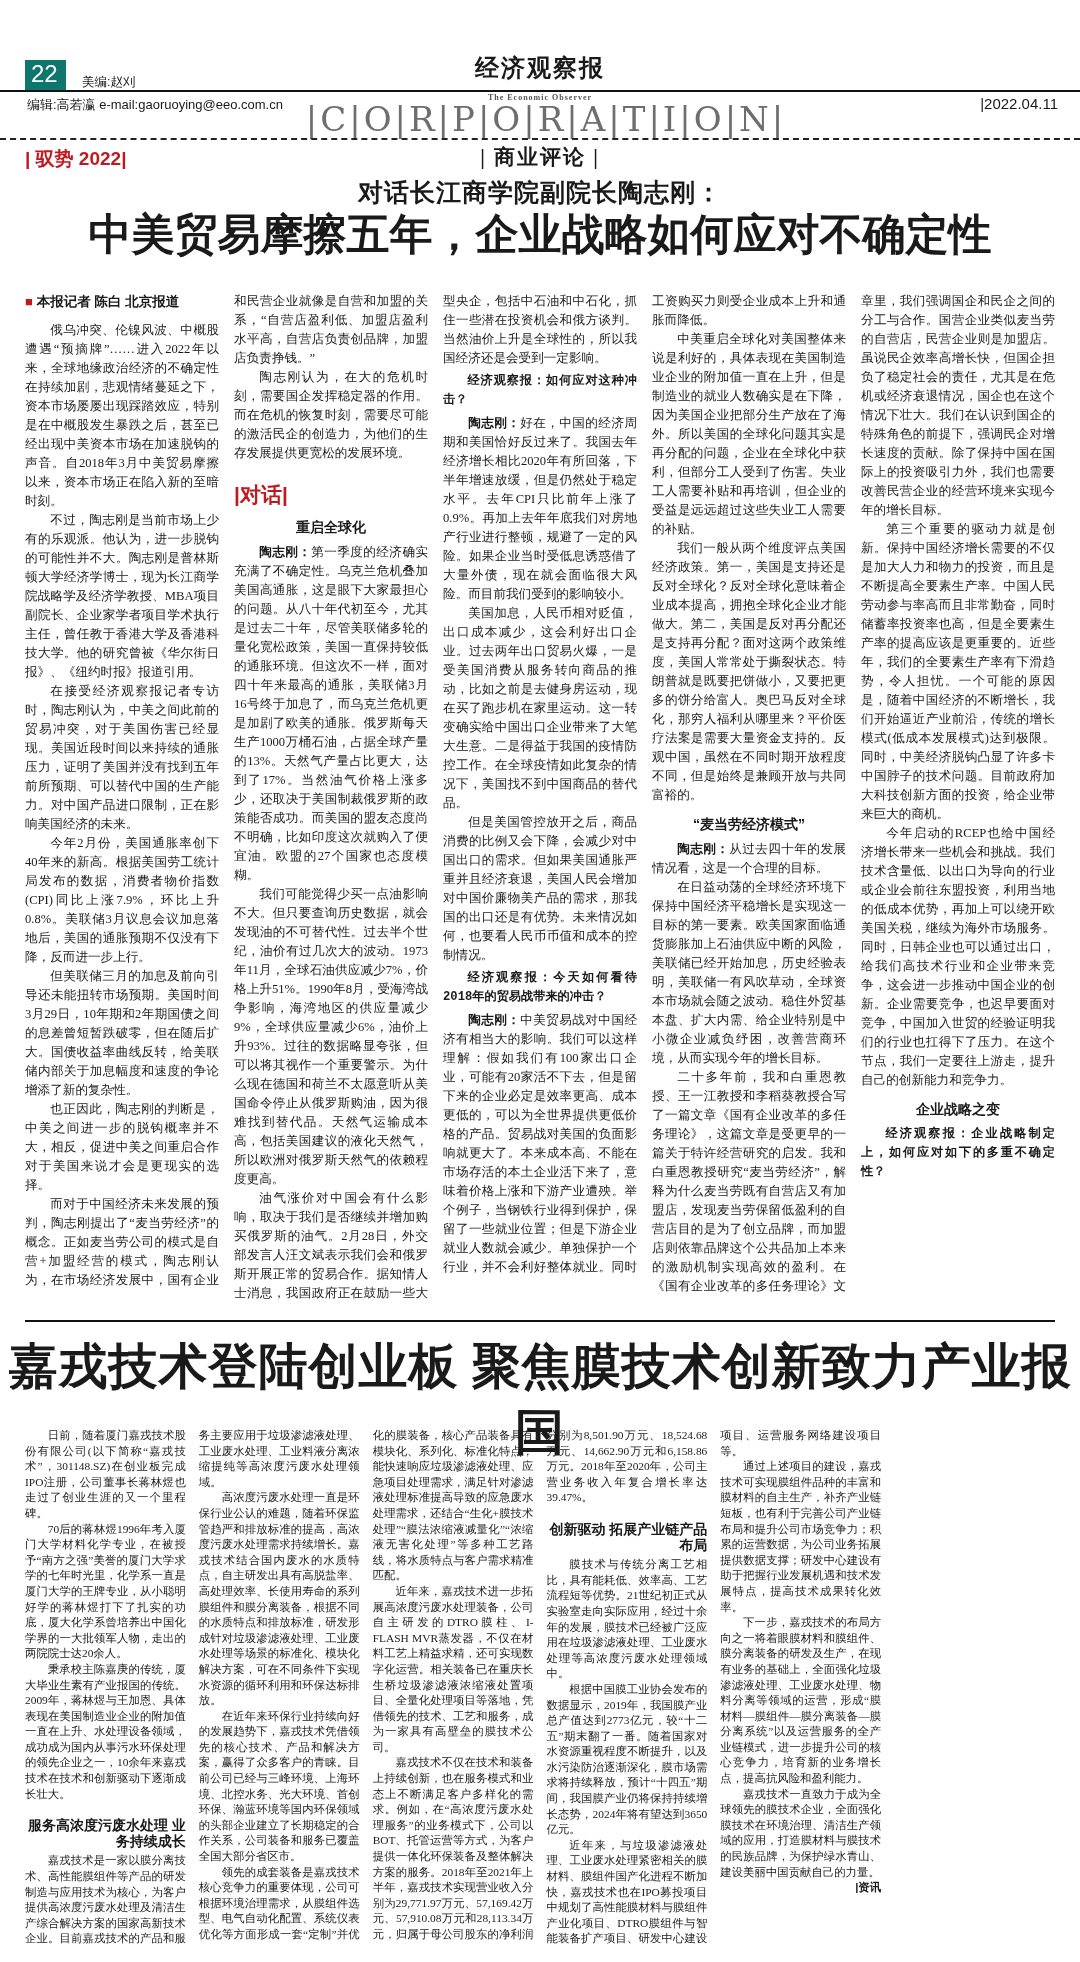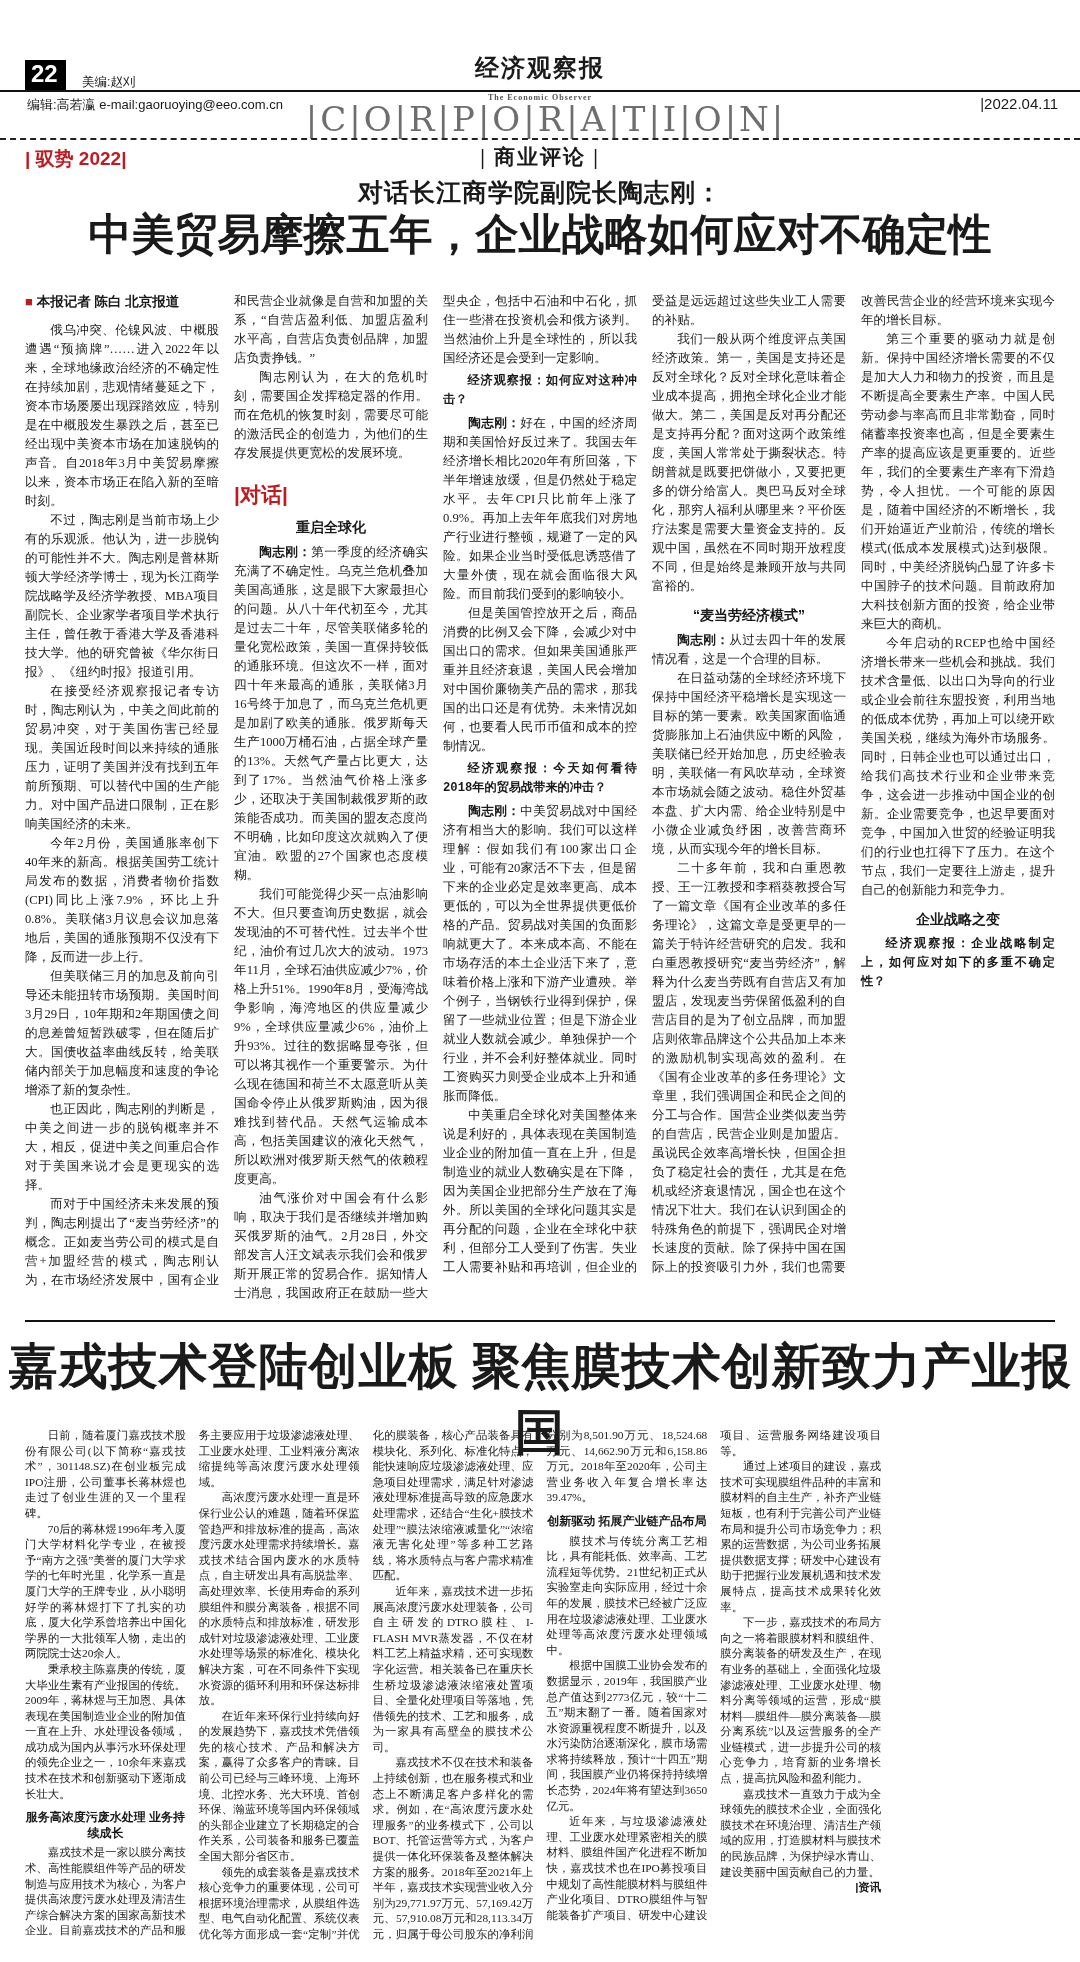--- a/index.html
+++ b/index.html
@@ -4,21 +4,21 @@
 <style>
   html,body{margin:0;padding:0;background:#fff;}
   body{font-family:"Liberation Serif","DejaVu Serif",serif;color:#1a1a1a;}
   #page{position:relative;width:1080px;height:1962px;background:#fff;overflow:hidden;margin:0 auto;}
   .sans{font-family:"Liberation Sans","DejaVu Sans",sans-serif;}
   
   #masthead-cn{position:absolute;top:52px;left:0;width:100%;text-align:center;font-size:24px;font-weight:bold;letter-spacing:2px;}
   #mast-rule{position:absolute;top:90px;left:0;width:100%;border-top:2px solid #111;}
   #masthead-en{position:absolute;top:93px;left:0;width:100%;text-align:center;font-size:8px;color:#555;letter-spacing:1px;font-weight:bold;}
   #corporation{position:absolute;top:99px;left:0;width:100%;text-align:center;font-size:34px;color:#6e6e6e;letter-spacing:3px;font-family:"DejaVu Serif","Liberation Serif",serif;padding-left:6px;}
-  #page-box{position:absolute;top:60px;left:25px;background:#000000;color:#fff;font-size:24px;font-weight:bold;padding:0 8px 2px 6px;line-height:28px;text-align:right;}
+  #page-box{position:absolute;top:60px;left:25px;background:#0f766e;color:#fff;font-size:24px;font-weight:normal;padding:0 8px 2px 6px;line-height:28px;text-align:right;}
   #art-editor{position:absolute;top:74px;left:82px;font-size:12.5px;}
   #editor-line{position:absolute;top:96px;left:27px;font-size:13px;}
   #date{position:absolute;top:95px;right:22px;font-size:15px;}
   #dash-rule{position:absolute;top:138px;left:0;width:100%;border-top:2px dashed #222;}
   #biz-review{position:absolute;top:143px;left:0;width:100%;text-align:center;font-size:21px;font-weight:bold;letter-spacing:2px;}
   
   #a1-label{position:absolute;top:146px;left:25px;font-size:19px;font-weight:bold;color:#c01920;}
   #a1-kicker{position:absolute;top:176px;left:0;width:100%;text-align:center;font-size:25px;font-weight:bold;letter-spacing:1px;}
   #a1-title{position:absolute;top:206px;left:0;width:100%;text-align:center;font-size:43px;font-weight:bold;letter-spacing:0px;}
   
@@ -27,21 +27,21 @@
   #a1-byline .sq{color:#c01920;font-size:13px;margin-right:4px;}
   .it-p{text-indent:2em;}
   .it-a{text-indent:2em;}
   .it-q{text-indent:2em;font-weight:bold;font-family:Liberation Mono, monospace;font-size:12.2px;margin:4px 0;}
   .it-sub{text-align:center;font-weight:bold;font-family:"Liberation Sans","DejaVu Sans",sans-serif;font-size:14px;margin:10px 0 6px 0;}
   .it-label{color:#c01920;font-weight:bold;font-size:21px;font-family:"Liberation Sans","DejaVu Sans",sans-serif;margin:22px 0 14px 0;text-indent:0;}
   
   #a2-rule{position:absolute;top:1320px;left:25px;width:1030px;border-top:2px solid #111;}
   #a2-title{position:absolute;top:1334px;left:0;width:100%;text-align:center;font-size:49px;font-weight:bold;letter-spacing:1px;}
   #a2-cols{position:absolute;top:1428px;left:25px;width:1030px;height:522px;column-count:6;column-gap:13px;column-fill:auto;overflow:hidden;font-size:11.4px;line-height:15.6px;text-align:justify;}
-  #a2-cols .it-sub{font-size:12px;margin:8px 0 4px 0;}
+  #a2-cols .it-sub{font-size:14px;margin:16px 0 4px 0;text-align:right;}
   #a2-end{font-weight:bold;text-align:right;font-family:"Liberation Sans","DejaVu Sans",sans-serif;}
 </style>
 </head>
 <body>
 
 <div id="page">
 
   <div id="masthead-cn">经济观察报</div>
   <div id="mast-rule"></div>
   <div id="masthead-en">The Economic Observer</div>
@@ -68,20 +68,21 @@
         <div class="it-p">也正因此，陶志刚的判断是，中美之间进一步的脱钩概率并不大，相反，促进中美之间重启合作对于美国来说才会是更现实的选择。</div>
         <div class="it-p">而对于中国经济未来发展的预判，陶志刚提出了“麦当劳经济”的概念。正如麦当劳公司的模式是自营+加盟经营的模式，陶志刚认为，在市场经济发展中，国有企业和民营企业就像是自营和加盟的关系，“自营店盈利低、加盟店盈利水平高，自营店负责创品牌，加盟店负责挣钱。”</div>
         <div class="it-p">陶志刚认为，在大的危机时刻，需要国企发挥稳定器的作用。而在危机的恢复时刻，需要尽可能的激活民企的创造力，为他们的生存发展提供更宽松的发展环境。</div>
         <div class="it-label">|对话|</div>
         <div class="it-sub">重启全球化</div>
         <div class="it-a"><b>陶志刚：</b>第一季度的经济确实充满了不确定性。乌克兰危机叠加美国高通胀，这是眼下大家最担心的问题。从八十年代初至今，尤其是过去二十年，尽管美联储多轮的量化宽松政策，美国一直保持较低的通胀环境。但这次不一样，面对四十年来最高的通胀，美联储3月16号终于加息了，而乌克兰危机更是加剧了欧美的通胀。俄罗斯每天生产1000万桶石油，占据全球产量的13%。天然气产量占比更大，达到了17%。当然油气价格上涨多少，还取决于美国制裁俄罗斯的政策能否成功。而美国的盟友态度尚不明确，比如印度这次就购入了便宜油。欧盟的27个国家也态度模糊。</div>
         <div class="it-p">我们可能觉得少买一点油影响不大。但只要查询历史数据，就会发现油的不可替代性。过去半个世纪，油价有过几次大的波动。1973年11月，全球石油供应减少7%，价格上升51%。1990年8月，受海湾战争影响，海湾地区的供应量减少9%，全球供应量减少6%，油价上升93%。过往的数据略显夸张，但可以将其视作一个重要警示。为什么现在德国和荷兰不太愿意听从美国命令停止从俄罗斯购油，因为很难找到替代品。天然气运输成本高，包括美国建议的液化天然气，所以欧洲对俄罗斯天然气的依赖程度更高。</div>
         <div class="it-p">油气涨价对中国会有什么影响，取决于我们是否继续并增加购买俄罗斯的油气。2月28日，外交部发言人汪文斌表示我们会和俄罗斯开展正常的贸易合作。据知情人士消息，我国政府正在鼓励一些大型央企，包括中石油和中石化，抓住一些潜在投资机会和俄方谈判。当然油价上升是全球性的，所以我国经济还是会受到一定影响。</div>
         <div class="it-q">经济观察报：如何应对这种冲击？</div>
         <div class="it-a"><b>陶志刚：</b>好在，中国的经济周期和美国恰好反过来了。我国去年经济增长相比2020年有所回落，下半年增速放缓，但是仍然处于稳定水平。去年CPI只比前年上涨了0.9%。再加上去年年底我们对房地产行业进行整顿，规避了一定的风险。如果企业当时受低息诱惑借了大量外债，现在就会面临很大风险。而目前我们受到的影响较小。</div>
+        <div class="it-p">美国加息，人民币相对贬值，出口成本减少，这会利好出口企业。过去两年出口贸易火爆，一是受美国消费从服务转向商品的推动，比如之前是去健身房运动，现在买了跑步机在家里运动。这一转变确实给中国出口企业带来了大笔大生意。二是得益于我国的疫情防控工作。在全球疫情如此复杂的情况下，美国找不到中国商品的替代品。</div>
         <div class="it-p">但是美国管控放开之后，商品消费的比例又会下降，会减少对中国出口的需求。但如果美国通胀严重并且经济衰退，美国人民会增加对中国价廉物美产品的需求，那我国的出口还是有优势。未来情况如何，也要看人民币币值和成本的控制情况。</div>
         <div class="it-q">经济观察报：今天如何看待2018年的贸易战带来的冲击？</div>
         <div class="it-a"><b>陶志刚：</b>中美贸易战对中国经济有相当大的影响。我们可以这样理解：假如我们有100家出口企业，可能有20家活不下去，但是留下来的企业必定是效率更高、成本更低的，可以为全世界提供更低价格的产品。贸易战对美国的负面影响就更大了。本来成本高、不能在市场存活的本土企业活下来了，意味着价格上涨和下游产业遭殃。举个例子，当钢铁行业得到保护，保留了一些就业位置；但是下游企业就业人数就会减少。单独保护一个行业，并不会利好整体就业。同时工资购买力则受企业成本上升和通胀而降低。</div>
         <div class="it-p">中美重启全球化对美国整体来说是利好的，具体表现在美国制造业企业的附加值一直在上升，但是制造业的就业人数确实是在下降，因为美国企业把部分生产放在了海外。所以美国的全球化问题其实是再分配的问题，企业在全球化中获利，但部分工人受到了伤害。失业工人需要补贴和再培训，但企业的受益是远远超过这些失业工人需要的补贴。</div>
         <div class="it-p">我们一般从两个维度评点美国经济政策。第一，美国是支持还是反对全球化？反对全球化意味着企业成本提高，拥抱全球化企业才能做大。第二，美国是反对再分配还是支持再分配？面对这两个政策维度，美国人常常处于撕裂状态。特朗普就是既要把饼做小，又要把更多的饼分给富人。奥巴马反对全球化，那穷人福利从哪里来？平价医疗法案是需要大量资金支持的。反观中国，虽然在不同时期开放程度不同，但是始终是兼顾开放与共同富裕的。</div>
         <div class="it-sub">“麦当劳经济模式”</div>
         <div class="it-a"><b>陶志刚：</b>从过去四十年的发展情况看，这是一个合理的目标。</div>
         <div class="it-p">在日益动荡的全球经济环境下保持中国经济平稳增长是实现这一目标的第一要素。欧美国家面临通货膨胀加上石油供应中断的风险，美联储已经开始加息，历史经验表明，美联储一有风吹草动，全球资本市场就会随之波动。稳住外贸基本盘、扩大内需、给企业特别是中小微企业减负纾困，改善营商环境，从而实现今年的增长目标。</div>
         <div class="it-p">二十多年前，我和白重恩教授、王一江教授和李稻葵教授合写了一篇文章《国有企业改革的多任务理论》，这篇文章是受更早的一篇关于特许经营研究的启发。我和白重恩教授研究“麦当劳经济”，解释为什么麦当劳既有自营店又有加盟店，发现麦当劳保留低盈利的自营店目的是为了创立品牌，而加盟店则依靠品牌这个公共品加上本来的激励机制实现高效的盈利。在《国有企业改革的多任务理论》文章里，我们强调国企和民企之间的分工与合作。国营企业类似麦当劳的自营店，民营企业则是加盟店。虽说民企效率高增长快，但国企担负了稳定社会的责任，尤其是在危机或经济衰退情况，国企也在这个情况下壮大。我们在认识到国企的特殊角色的前提下，强调民企对增长速度的贡献。除了保持中国在国际上的投资吸引力外，我们也需要改善民营企业的经营环境来实现今年的增长目标。</div>
         <div class="it-p">第三个重要的驱动力就是创新。保持中国经济增长需要的不仅是加大人力和物力的投资，而且是不断提高全要素生产率。中国人民劳动参与率高而且非常勤奋，同时储蓄率投资率也高，但是全要素生产率的提高应该是更重要的。近些年，我们的全要素生产率有下滑趋势，令人担忧。一个可能的原因是，随着中国经济的不断增长，我们开始逼近产业前沿，传统的增长模式(低成本发展模式)达到极限。同时，中美经济脱钩凸显了许多卡中国脖子的技术问题。目前政府加大科技创新方面的投资，给企业带来巨大的商机。</div>

